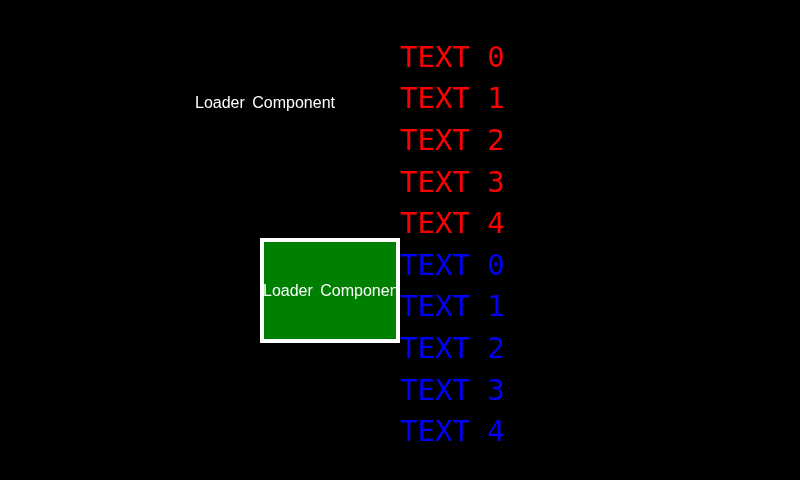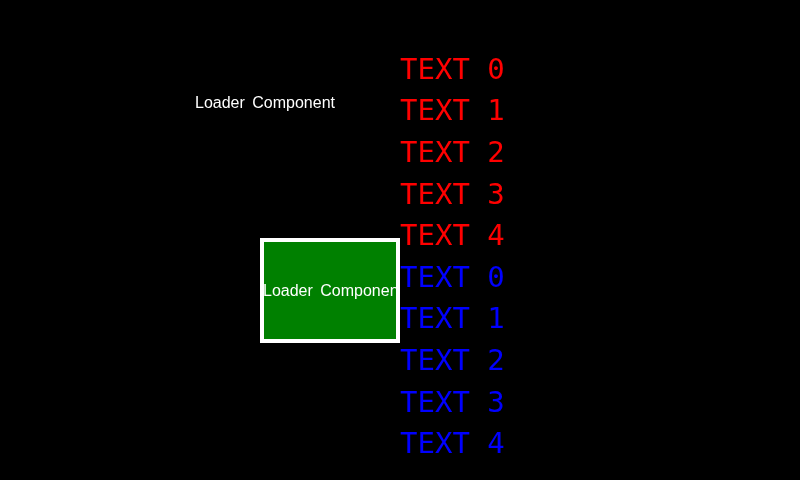--- a/index.html
+++ b/index.html
@@ -50,21 +50,21 @@
     line-height: 16px;
     white-space: nowrap;
     word-spacing: 3px;
     margin-left: -1px;
   }
 
   
   .text-list {
     position: absolute;
     left: 400px;
-    top: 48px;
+    top: 36px;
   }
   .text-row {
     height: 41.6px;
     display: flex;
     align-items: center;
     font-family: "DejaVu Sans Mono", monospace;
     font-size: 29px;
     white-space: pre;
   }
   .group-red .text-row { color: #ff0000; }

